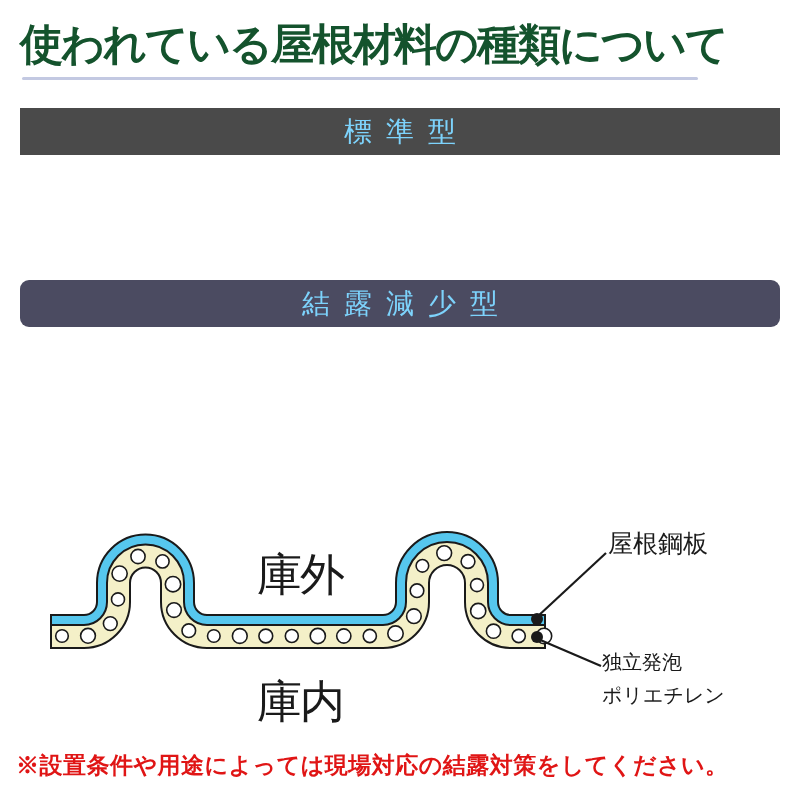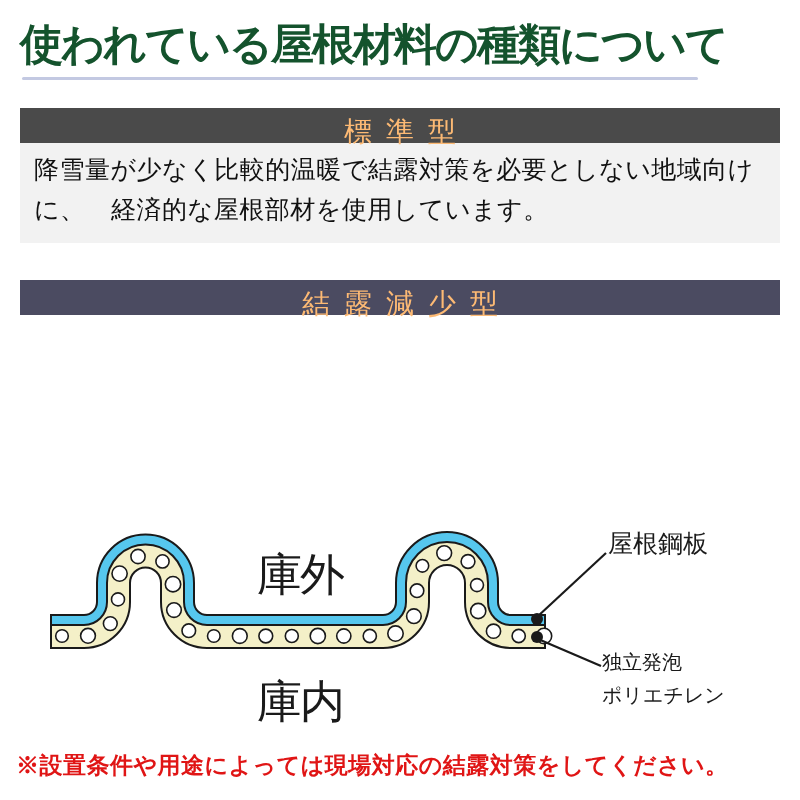--- a/index.html
+++ b/index.html
@@ -6,21 +6,21 @@
   .page{position:relative;width:800px;height:800px;background:#ffffff;overflow:hidden;
         font-family:"Liberation Sans",sans-serif;color:#1a1a1a;}
 
   .page-title{position:absolute;left:20px;top:16px;margin:0;width:760px;
     font-family:"Liberation Serif","DejaVu Serif",serif;
     font-size:43px;font-weight:600;letter-spacing:-2px;color:#5561a8;white-space:nowrap;}
   .title-underline{position:absolute;left:22px;top:77px;width:676px;height:3px;
     background:#c3c9e2;border-radius:2px;}
 
   .card{position:absolute;left:20px;width:760px;}
-  .card-header{height:35px;line-height:47px;text-align:center;color:#fdba74;
+  .card-header{height:47px;line-height:47px;text-align:center;color:#7dd3fc;
     font-family:"Liberation Serif","DejaVu Serif",serif;font-size:28px;font-weight:500;
     letter-spacing:14px;text-indent:14px;}
   .card-body{background:#f2f2f2;padding:6px 16px 14px 14px;
     font-size:25px;line-height:40px;letter-spacing:0.5px;color:#111111;}
 
   #sec-standard{top:108px;}
   #sec-reduction{top:280px;}
 
   .diagram{position:absolute;left:0;top:470px;width:800px;height:270px;}
   .diagram svg{position:absolute;left:0;top:0;}
@@ -40,25 +40,24 @@
 
 <div class="page">
 
   <h1 class="page-title" style="color: #14532d;">使われている屋根材料の種類について</h1>
   <div class="title-underline"></div>
 
   <section class="card" id="sec-standard">
     <div class="card-header" style="background: rgb(74, 74, 74);">
       <span>標準型</span>
     </div>
-    <div class="card-body">降雪量が少なく比較的温暖で結露対策を必要としない地域向けに、　経済的な屋根部材を使用しています。</div>
   </section>
 
   <section class="card" id="sec-reduction">
-    <div class="card-header" style="background: rgb(75, 75, 97);">
+    <div class="card-header" style="background: rgb(75, 75, 97); border-radius: 9px;">
       <span>結露減少型</span>
     </div>
   </section>
 
   <div class="diagram">
     <svg id="roof-svg" width="800" height="330" viewBox="0 470 800 330">
         <path d="M 50 631.5 L 84 631.5 A 29.5 29.5 0 0 0 113.5 602 L 113.5 583 A 32 32 0 0 1 177.5 583 L 177.5 602 A 29.5 29.5 0 0 0 207 631.5 L 383 631.5 A 29.5 29.5 0 0 0 412.5 602 L 412.5 583 A 34.5 34.5 0 0 1 481.5 583 L 481.5 602 A 29.5 29.5 0 0 0 511 631.5 L 546 631.5" fill="none" stroke="#1a1a1a" stroke-width="35" stroke-linejoin="round"></path>
         <path d="M 52 620.5 L 84 620.5 A 18.5 18.5 0 0 0 102.5 602 L 102.5 583 A 43 43 0 0 1 188.5 583 L 188.5 602 A 18.5 18.5 0 0 0 207 620.5 L 383 620.5 A 18.5 18.5 0 0 0 401.5 602 L 401.5 583 A 45.5 45.5 0 0 1 492.5 583 L 492.5 602 A 18.5 18.5 0 0 0 511 620.5 L 544 620.5" fill="none" stroke="#56c7ee" stroke-width="9" stroke-linejoin="round"></path>
         <path d="M 52 636 L 84 636 A 34 34 0 0 0 118 602 L 118 583 A 27.5 27.5 0 0 1 173 583 L 173 602 A 34 34 0 0 0 207 636 L 383 636 A 34 34 0 0 0 417 602 L 417 583 A 30 30 0 0 1 477 583 L 477 602 A 34 34 0 0 0 511 636 L 544 636" fill="none" stroke="#f4f0c8" stroke-width="22" stroke-linejoin="round"></path>
         <path d="M 52 625 L 84 625 A 23 23 0 0 0 107 602 L 107 583 A 38.5 38.5 0 0 1 184 583 L 184 602 A 23 23 0 0 0 207 625 L 383 625 A 23 23 0 0 0 406 602 L 406 583 A 41 41 0 0 1 488 583 L 488 602 A 23 23 0 0 0 511 625 L 544 625" fill="none" stroke="#1a1a1a" stroke-width="2" stroke-linejoin="round"></path>

